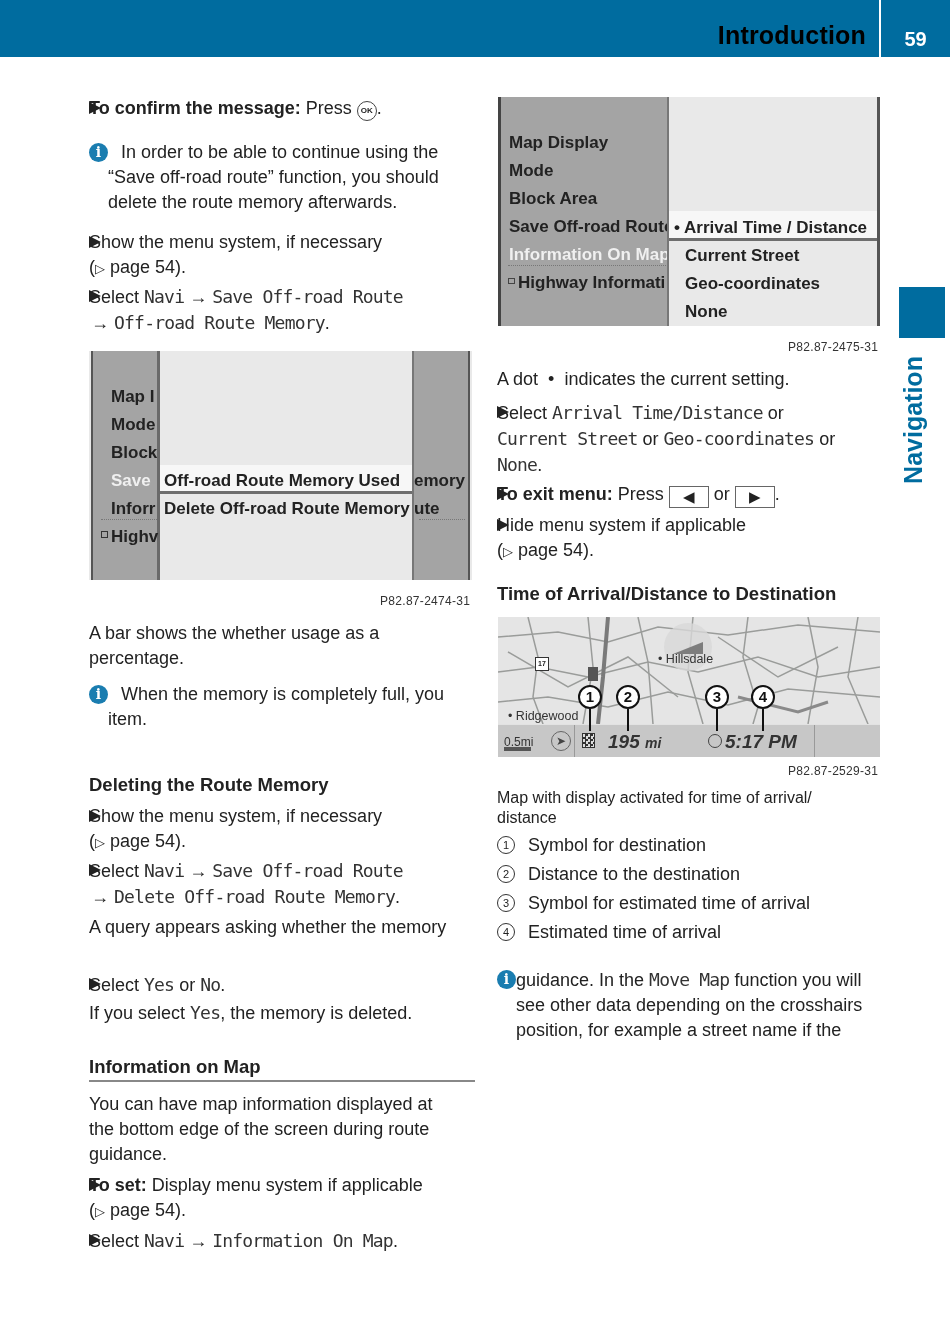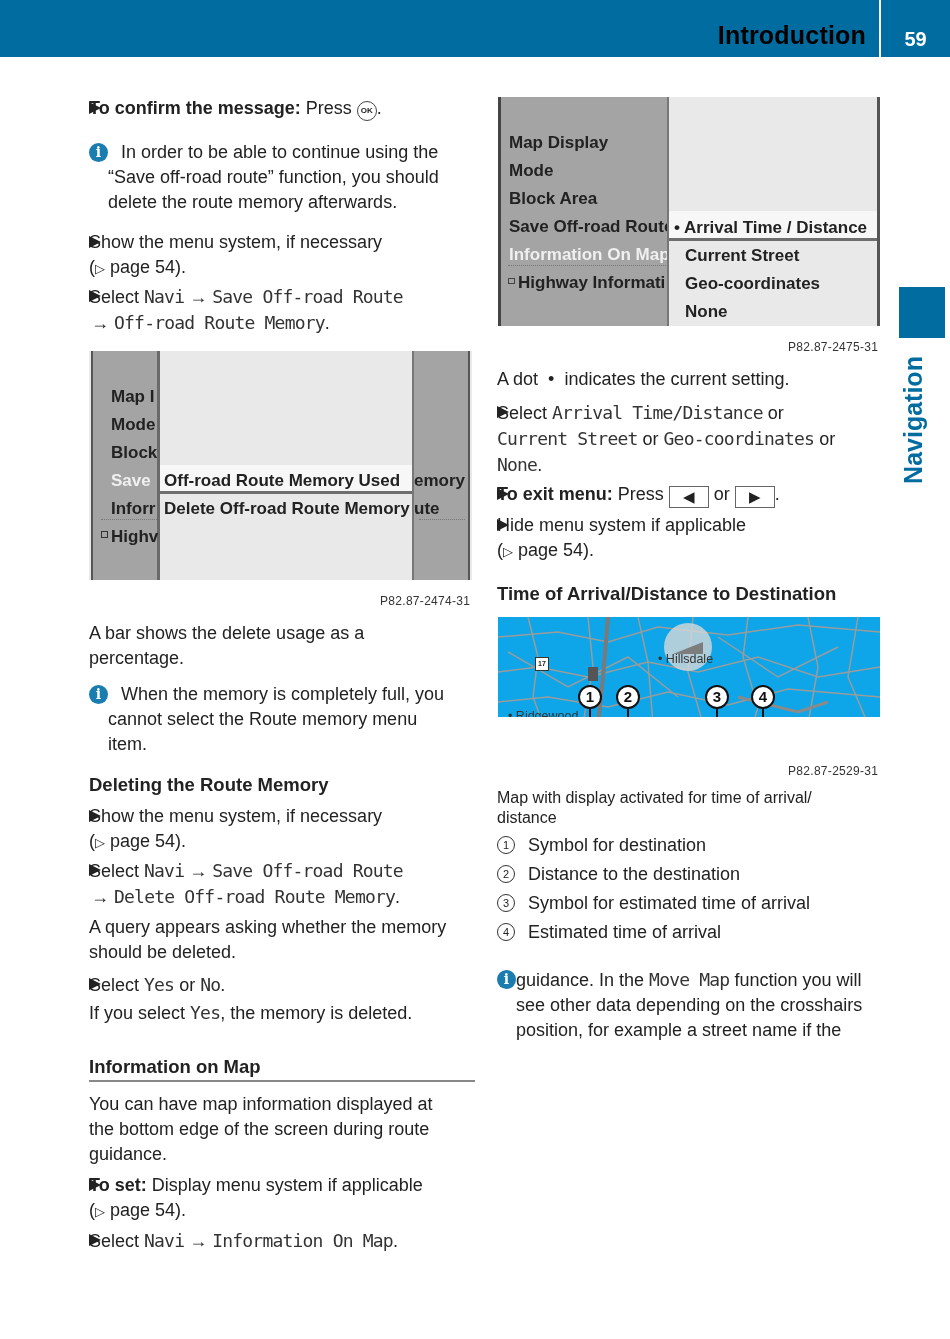--- a/index.html
+++ b/index.html
@@ -45,21 +45,21 @@
     .sel-row { position: absolute; background: #f7f7f7; }
     .sel-bar { position: absolute; height: 3px; background: #6e6e6e; }
     .fig-code { position: absolute; font-size: 12px; color: #333; letter-spacing: 0.3px; }
 
     .scr2 { left: 498px; top: 97px; width: 382px; height: 229px; background: #e9e9e9; }
     .scr2 .lpanel { position: absolute; left: 0; top: 0; width: 169px; height: 229px; background: #a4a4a4; border-left: 3px solid #444; }
     .scr2 .lpanel-edge { position: absolute; left: 169px; top: 0; width: 2px; height: 229px; background: #777; }
     .scr2 .rborder { position: absolute; right: 0; top: 0; width: 3px; height: 229px; background: #555; }
 
     
-    .map { position: absolute; left: 498px; top: 617px; width: 382px; height: 100px; background: #0ea5e9; overflow: hidden; }
+    .map { position: absolute; left: 498px; top: 617px; width: 382px; height: 140px; background: #e5e5e5; overflow: hidden; }
     .map svg { position: absolute; left: 0; top: 0; }
     .map .statusbar { position: absolute; left: 0; top: 107px; width: 382px; height: 33px; background: #c7c7c7; border-top: 1px solid #e2e2e2; }
     .map .sb-div { position: absolute; top: 0; width: 1px; height: 33px; background: #999; }
     .map .scale { position: absolute; left: 6px; top: 5px; font-size: 12px; color: #333; font-weight: normal; }
     .map .scale-bar { position: absolute; left: 6px; top: 22px; width: 27px; height: 4px; background: #555; }
     .map .compass { position: absolute; left: 53px; top: 6px; width: 20px; height: 20px; border-radius: 50%; border: 1px solid #666; font-size: 12px; text-align: center; line-height: 18px; color: #444; }
     .map .dest-flag { position: absolute; left: 84px; top: 8px; width: 13px; height: 15px; background: repeating-conic-gradient(#333 0 25%, #ddd 0 50%) 0 0/5px 5px; border: 1px solid #333; }
     .map .dist { position: absolute; left: 110px; top: 4px; font-style: italic; font-weight: bold; font-size: 19px; color: #333; }
     .map .dist small { font-size: 14px; }
     .map .clock { position: absolute; left: 210px; top: 9px; width: 14px; height: 14px; border: 1.5px solid #444; border-radius: 50%; }
@@ -131,48 +131,46 @@
   <span class="menu-item" style="left:325px;top:145px;">ute</span>
   <div class="sel-row" style="left:71px;top:114px;width:252px;height:26px;"></div>
   <div class="sel-bar" style="left:71px;top:140px;width:252px;"></div>
   <span class="menu-item" style="left:75px;top:117px;">Off-road Route Memory Used</span>
   <span class="menu-item" style="left:75px;top:145px;">Delete Off-road Route Memory</span>
 </div>
 <span class="fig-code" style="left:380px;top:589px;">P82.87-2474-31</span>
 
 <div class="col col-left" style="top:0;height:1339px;pointer-events:none;">
   <div class="p" style="top:621px;">
-    <div>A bar shows the delete usage as a</div>
+    <div>A bar shows the whether usage as a</div>
     <div>percentage.</div>
   </div>
 
   <div class="note" style="top:682px;">
     <span class="info-icon">i</span>
     <div class="first">When the memory is completely full, you</div>
-    <div>cannot select the Route memory menu</div>
     <div>item.</div>
   </div>
 
   <div class="subhead" style="top:772px;">Deleting the Route Memory</div>
 
   <div class="step" style="top:804px;">
     <span class="tri"></span>
     <div>Show the menu system, if necessary</div>
     <div><span>(</span><span class="ref-tri">▷</span><span> page 54).</span></div>
   </div>
 
   <div class="step" style="top:858px;">
     <span class="tri"></span>
     <div><span>Select </span><span class="mono">Navi</span><span> → </span><span class="mono">Save Off-road Route</span></div>
     <div style="padding-left:2px;"><span> → </span><span class="mono">Delete Off-road Route Memory</span><span>.</span></div>
   </div>
 
   <div class="p" style="top:915px;">
     <div>A query appears asking whether the memory</div>
-    <div>should be deleted.</div>
   </div>
 
   <div class="step" style="top:972px;">
     <span class="tri"></span>
     <div><span>Select </span><span class="mono">Yes</span><span> or </span><span class="mono">No</span><span>.</span></div>
     <div style="margin-top:2px;"><span>If you select </span><span class="mono">Yes</span><span>, the memory is deleted.</span></div>
   </div>
 
   <div class="subhead" style="top:1054px;">Information on Map</div>
   <div class="rule" style="top:1080px;"></div>

